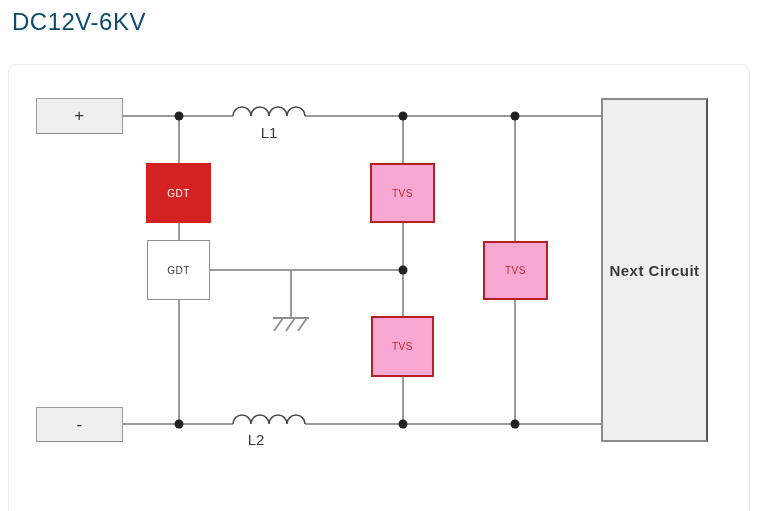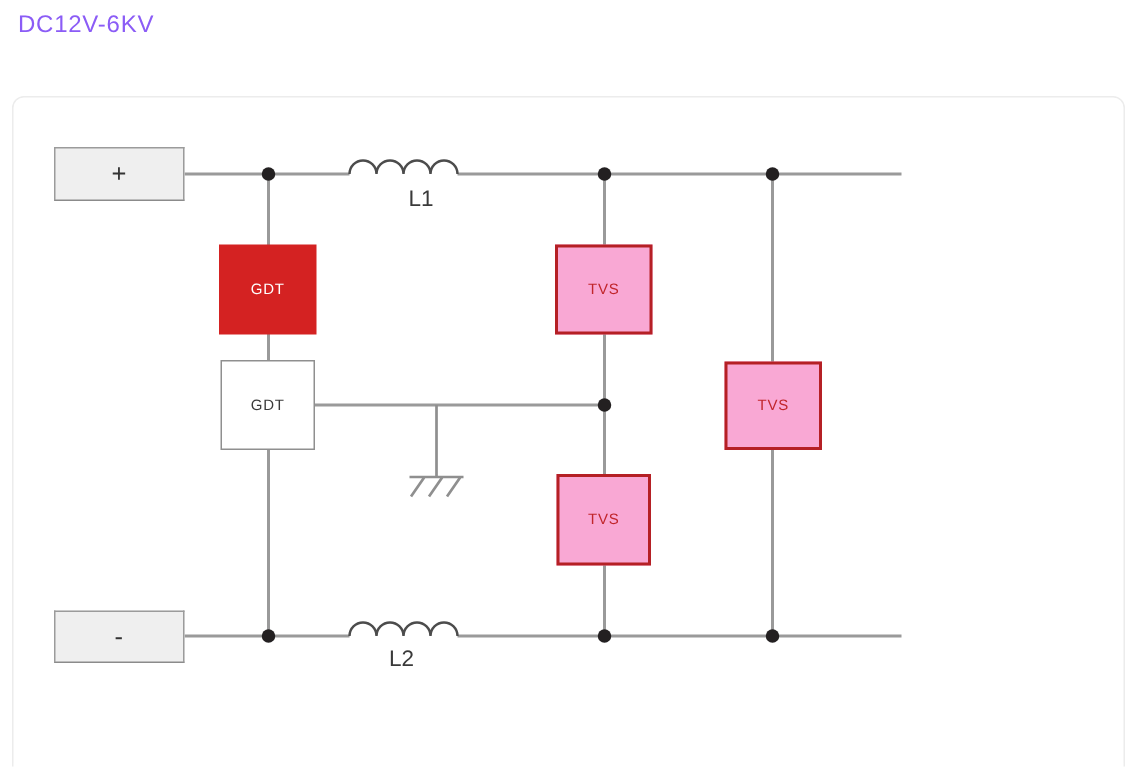--- a/index.html
+++ b/index.html
@@ -5,22 +5,22 @@
   html, body { margin: 0; padding: 0; }
   body {
     width: 758px; height: 511px;
     background: #ffffff;
     font-family: "Liberation Sans", "DejaVu Sans", sans-serif;
     overflow: hidden;
     position: relative;
   }
   .page-title {
     position: absolute; left: 12px; top: 8px;
-    font-size: 16px; font-weight: 500; letter-spacing: 0.5px;
-    color: #8b5cf6; margin: 0;
+    font-size: 24px; font-weight: 500; letter-spacing: 0.5px;
+    color: #0c4a6e; margin: 0;
   }
   .card {
     position: absolute; left: 8px; top: 64px;
     width: 740px; height: 460px;
     background: #ffffff;
     border: 1px solid #ececec;
     border-radius: 8px;
   }
   .diagram { position: absolute; left: 0; top: 0; width: 758px; height: 511px; }
   .wires { position: absolute; left: 0; top: 0; }
@@ -53,21 +53,21 @@
   .next-circuit {
     left: 601px; top: 98px; width: 107px; height: 344px;
     background: #efefef;
     border: 2px solid #8a8a8a;
     border-right-color: #555555;
     color: #3a3a3a; font-weight: 700; font-size: 15px; letter-spacing: 0.5px;
     white-space: nowrap;
   }
   .coil-label {
     position: absolute; color: #3a3a3a; font-size: 15px; width: 40px;
-    text-align: right;
+    text-align: center;
   }
   .label-l1 { left: 249px; top: 124px; }
   .label-l2 { left: 236px; top: 431px; }
 </style>
 </head>
 <body>
 
 <h1 class="page-title">DC12V-6KV</h1>
 
 <section class="card"></section>
@@ -122,17 +122,20 @@
   </div>
 
   <div class="comp tvs tvs-bottom">
     <span>TVS</span>
   </div>
 
   <div class="comp tvs tvs-right">
     <span>TVS</span>
   </div>
 
+  <div class="comp next-circuit">
+    <span>Next Circuit</span>
+  </div>
 
   <div class="coil-label label-l1">L1</div>
   <div class="coil-label label-l2">L2</div>
 
 </div>
 
 </body></html>

